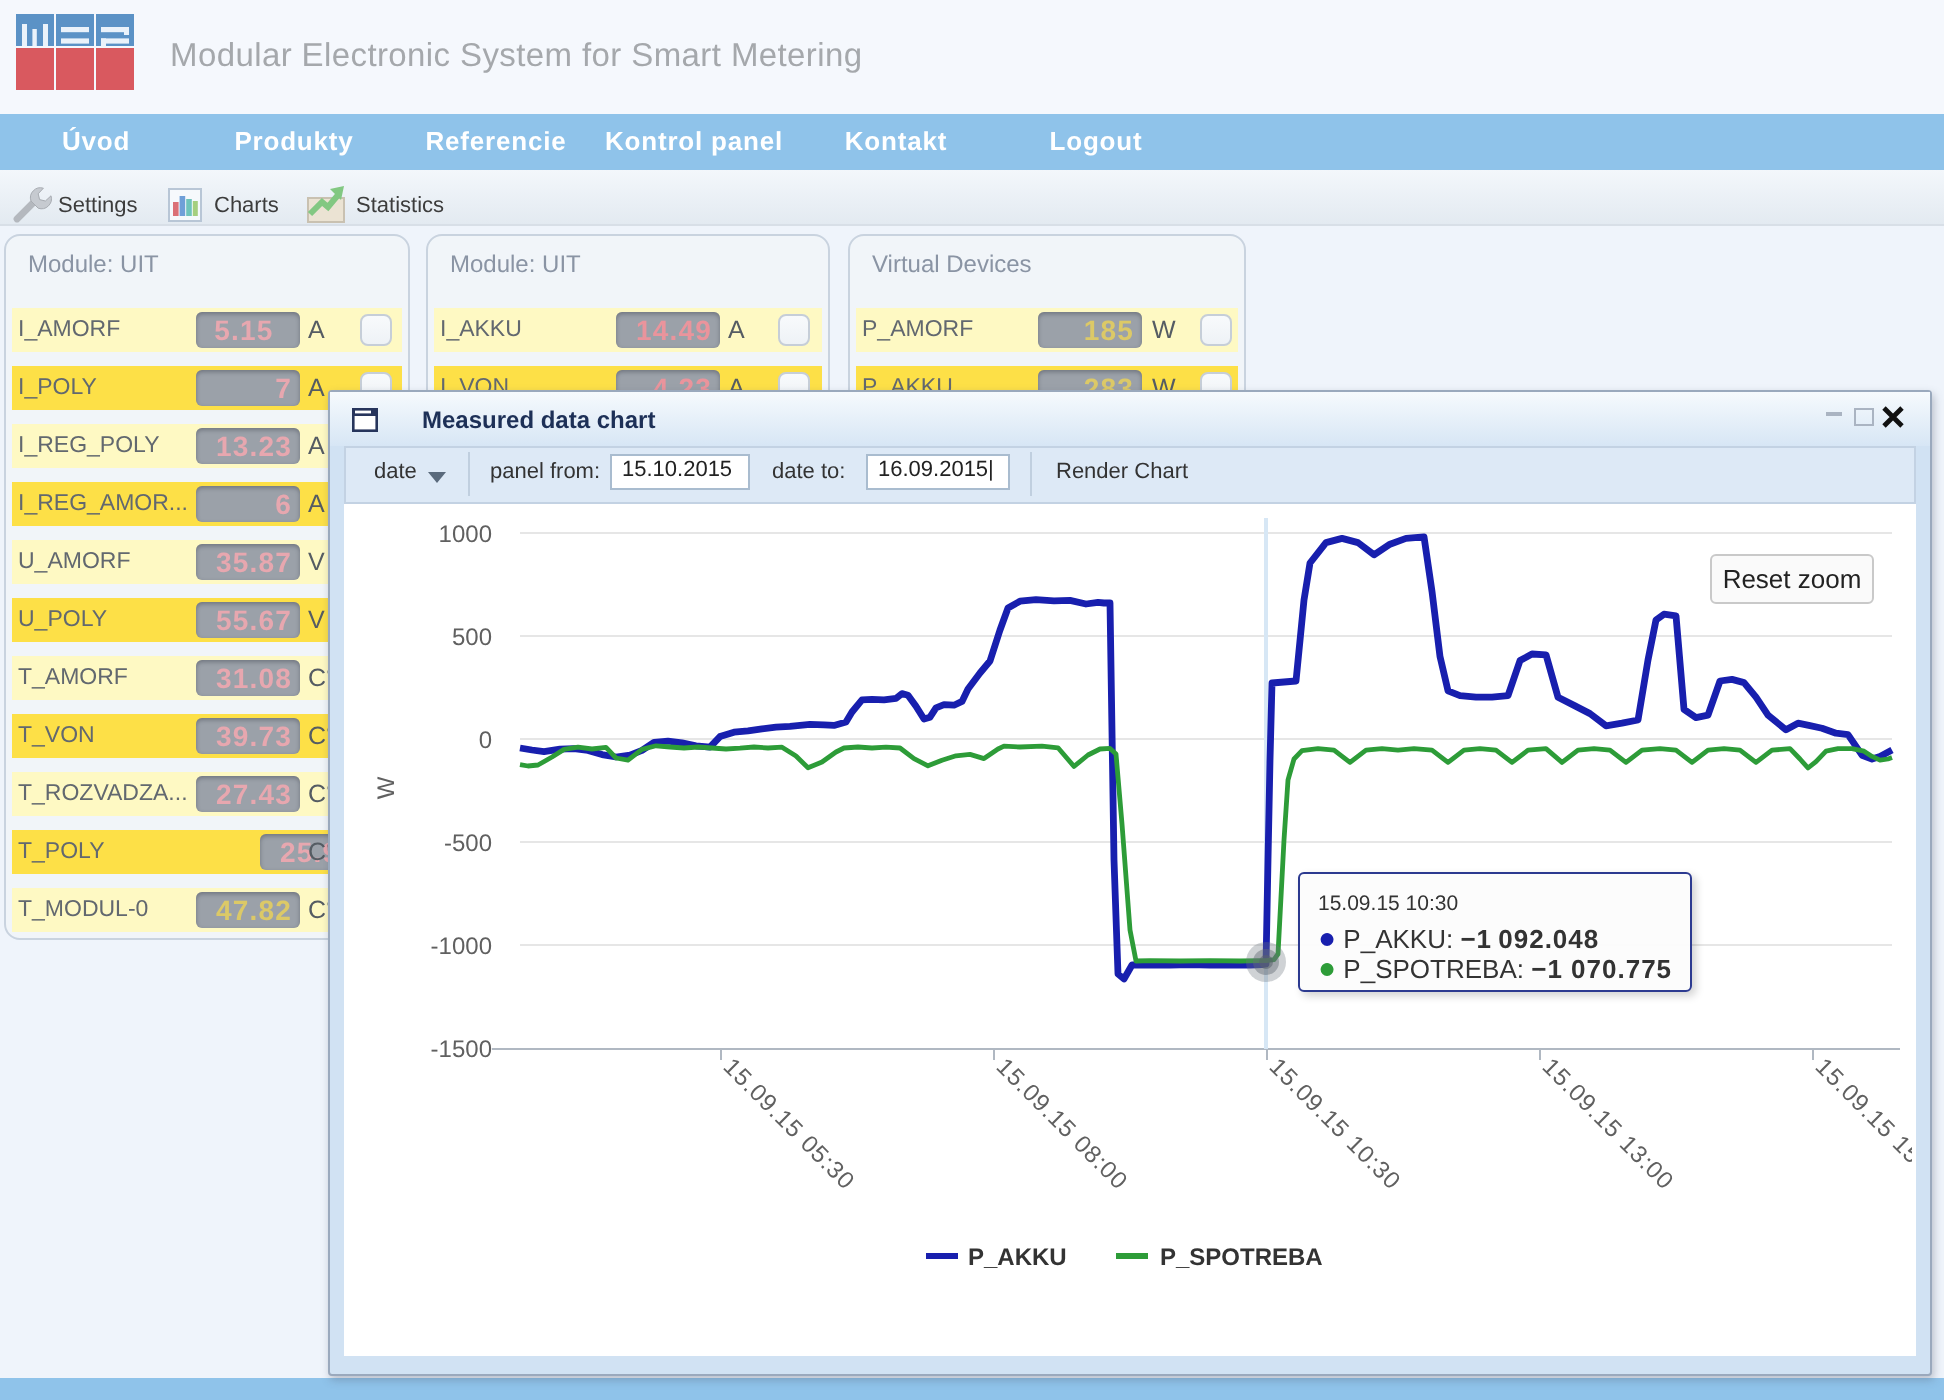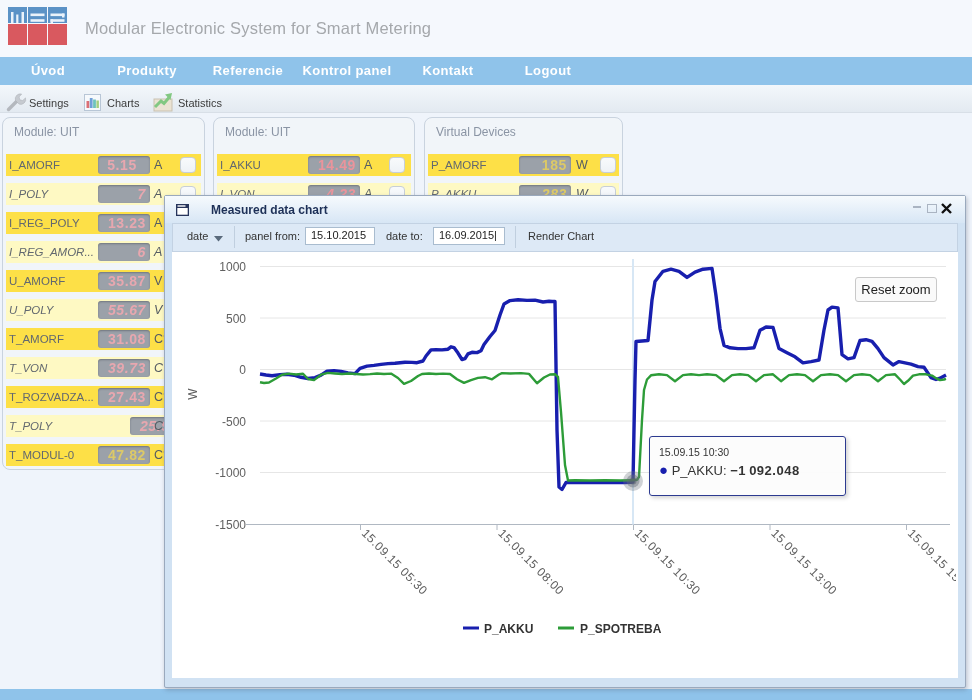--- a/index.html
+++ b/index.html
@@ -8,22 +8,22 @@
 #header { left:0; top:0; width:972px; height:57px; background:#f5f8fd; }
 #title { left:85px; top:19px; font-size:16.5px; color:#a5a8ac; letter-spacing:0.2px; }
 #nav { left:0; top:57px; width:972px; height:28px; background:#8fc3ea; }
 .navitem { top:63px; color:#fff; font-weight:bold; font-size:13px; letter-spacing:0.4px; text-align:center; width:120px; }
 #toolbar { left:0; top:85px; width:972px; height:28px; background:linear-gradient(#f3f7fb,#e3eaf1); border-bottom:1px solid #d8dfe7; }
 .tbtext { top:97px; font-size:11px; color:#3c3c3c; }
 #content { left:0; top:113px; width:972px; height:576px; background:#eff4fb; }
 #footer { left:0; top:689px; width:972px; height:11px; background:#8fc3ea; }
 .panel { top:117px; height:353px; background:#f1f5f9; border:1px solid #c9d3df; border-radius:8px; }
 .ptitle { left:11px; top:7px; position:absolute; font-size:12px; color:#8a94a4; }
-.prow { position:absolute; left:4px; height:22px; background:#fde047; }
-.prow.even { background:#fef9c3;font-style:italic; }
+.prow { position:absolute; left:4px; height:22px; background:#fef9c3; }
+.prow.even { background:#fde047; }
 .plabel { position:absolute; left:3px; top:5px; font-size:11.5px; color:#62686f; }
 .pbox { position:absolute; top:2px; width:52px; height:18px; background:#9ba1a9; border-radius:3px; box-shadow:inset 0 1px 2px rgba(60,65,75,0.45); text-align:right; padding-right:4px; font-size:14px; font-weight:bold; letter-spacing:0.6px; line-height:18px; color:#e7a7af; }
 .punit { position:absolute; top:4px; font-size:12.5px; color:#555c63; }
 .pcheck { position:absolute; top:3px; width:16px; height:16px; border:1px solid #c6ced8; border-radius:4px; background:linear-gradient(#f8fafc,#eef2f6); }
 .yellow { color:#dcc967; }
 .red { color:#ea949c; }
 
 #dialog { left:164px; top:195px; width:802px; height:493px; background:#d1e2f3; border:1px solid #9aa9bd; border-radius:2px; box-shadow:1px 2px 4px rgba(80,90,110,0.35); }
 #dtitle { position:absolute; left:32px; top:7px; font-size:12px; font-weight:bold; color:#1d3057;padding-left:14px; }
 #dtitlebar { position:absolute; left:0; top:0; width:800px; height:27px; background:linear-gradient(#f6fafd,#d7e6f5); }
@@ -305,13 +305,14 @@
   <text x="484" y="632.5" font-size="12" font-weight="bold" fill="#333">P_AKKU</text>
   <line x1="558" y1="628" x2="574" y2="628" stroke="#2d9c38" stroke-width="3"></line>
   <text x="580" y="632.5" font-size="12" font-weight="bold" fill="#333">P_SPOTREBA</text>
 </g>
 </svg>
 
 <div class="abs" id="resetzoom">Reset zoom</div>
 <div class="abs" id="tooltip">
   <div style="position:absolute;left:9px;top:9px;font-size:10.5px;">15.09.15 10:30</div>
   <div style="position:absolute;left:9px;top:24px;font-size:13px;"><span style="color:#181fae;font-size:15px;">●</span> P_AKKU: <b>−1 092.048</b></div>
+  <div style="position:absolute;left:9px;top:39px;font-size:13px;"><span style="color:#2d9c38;font-size:15px;">●</span> P_SPOTREBA: <b>−1 070.775</b></div>
 </div>
 
 </body></html>

